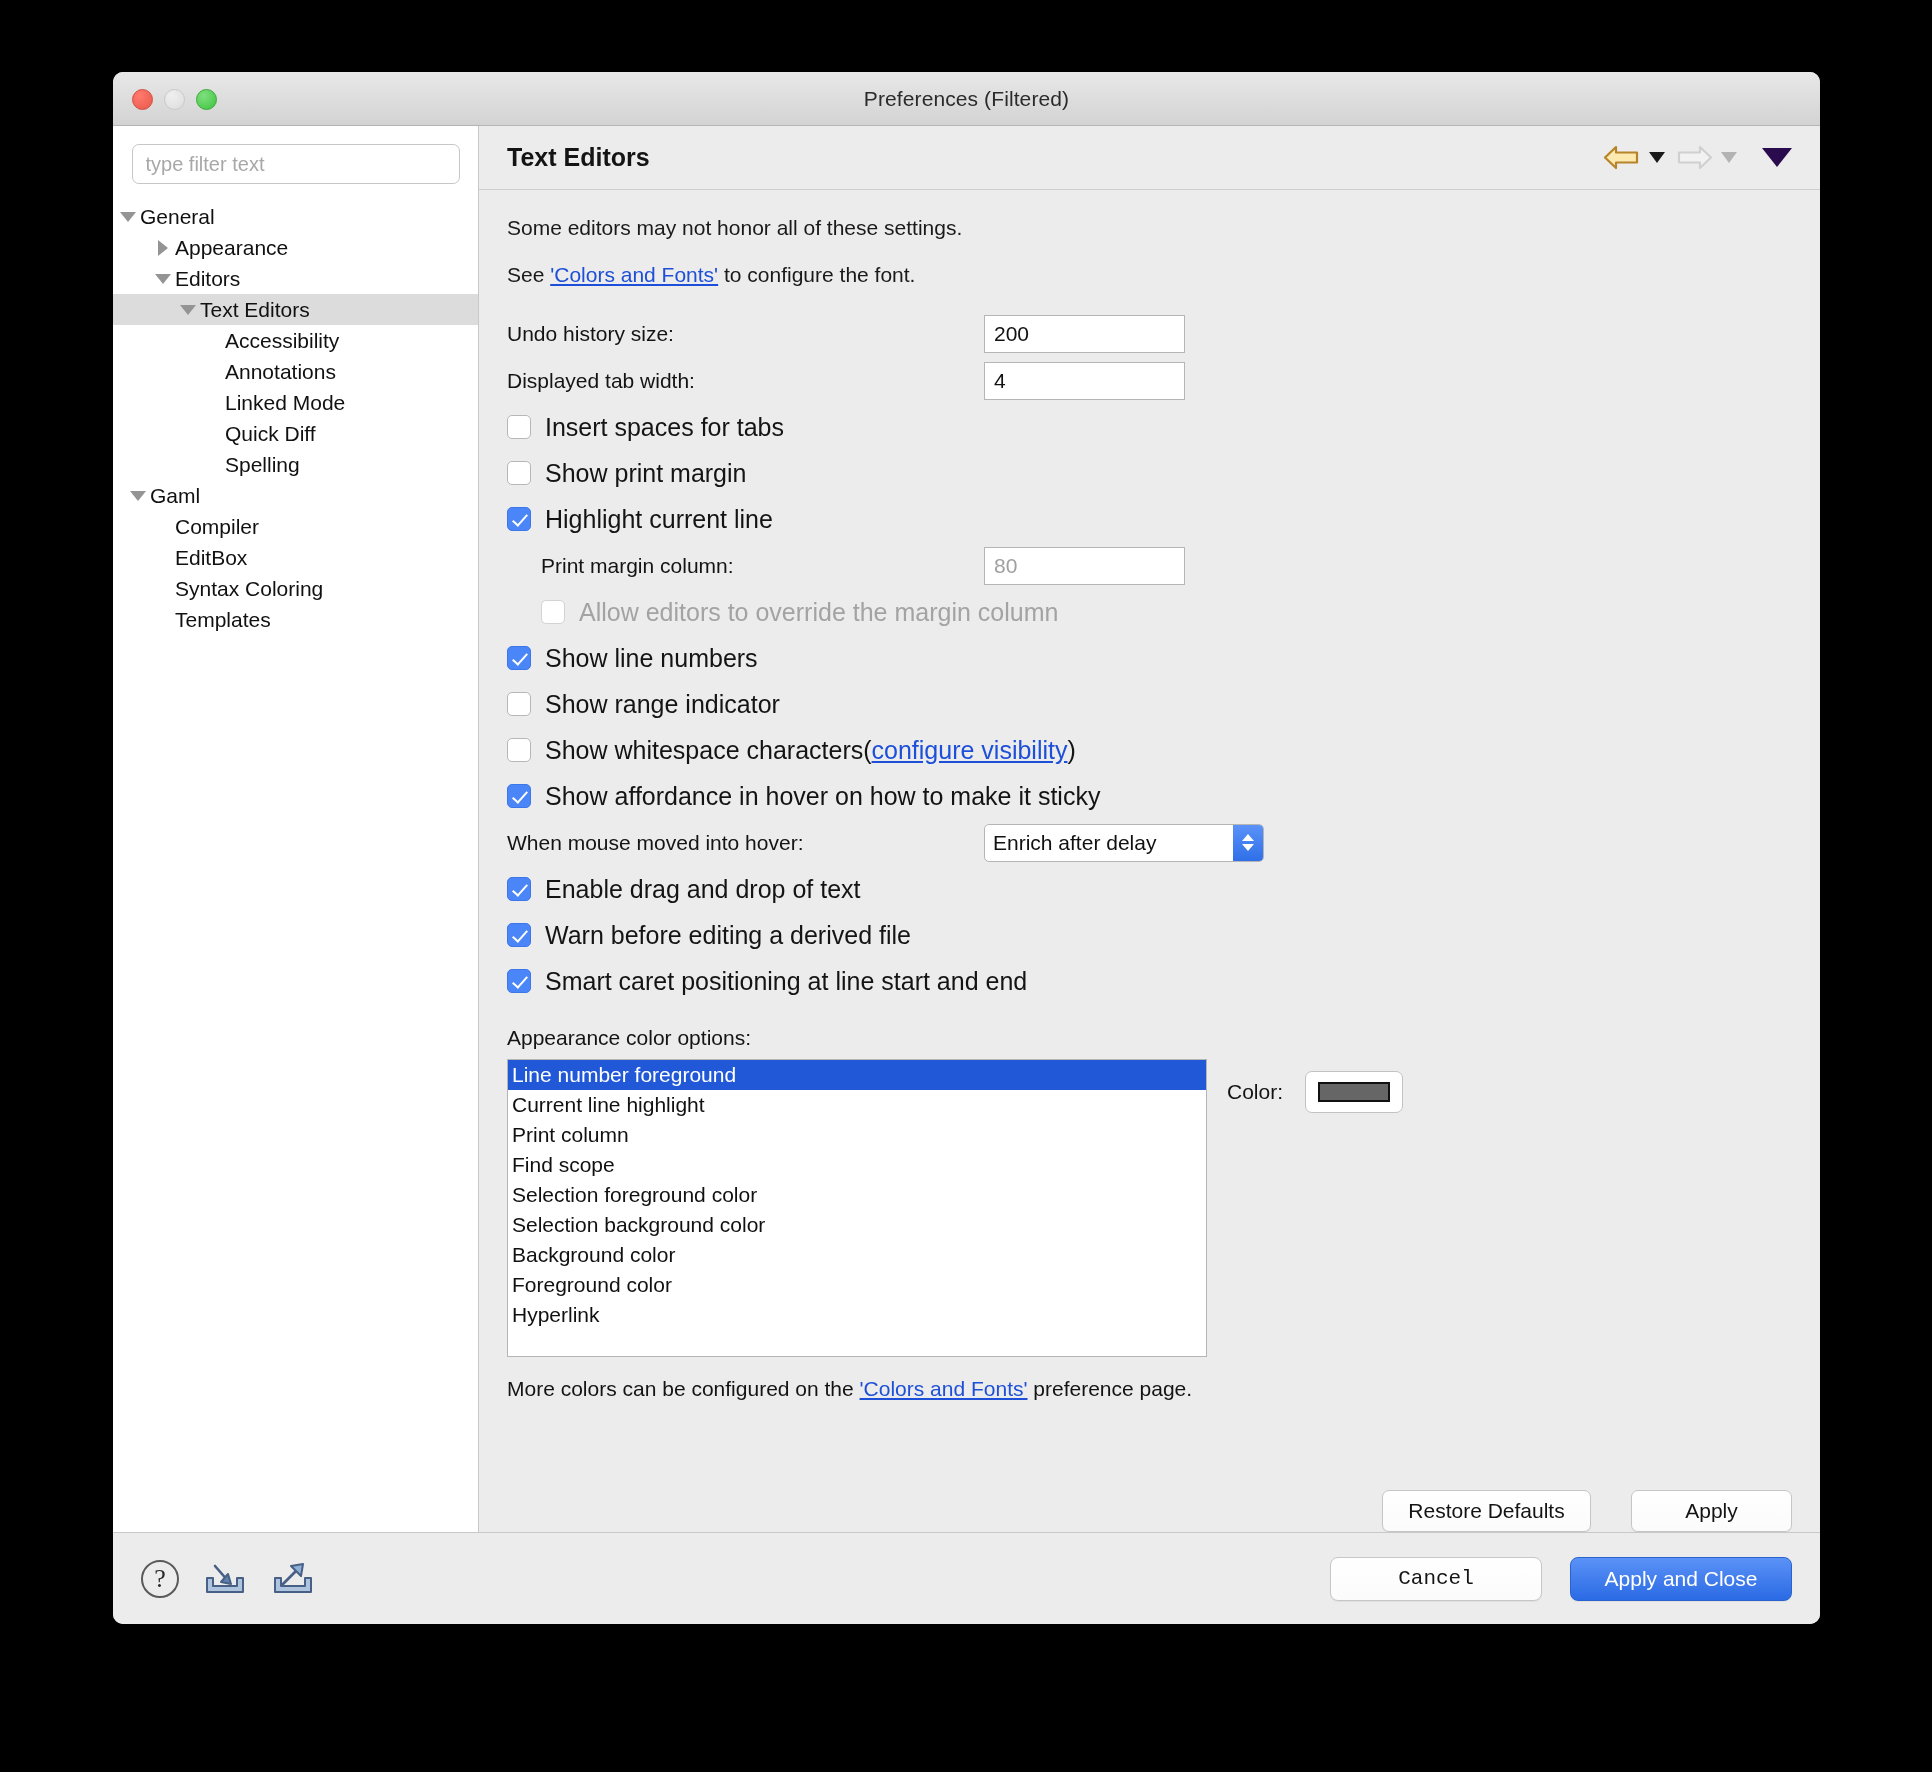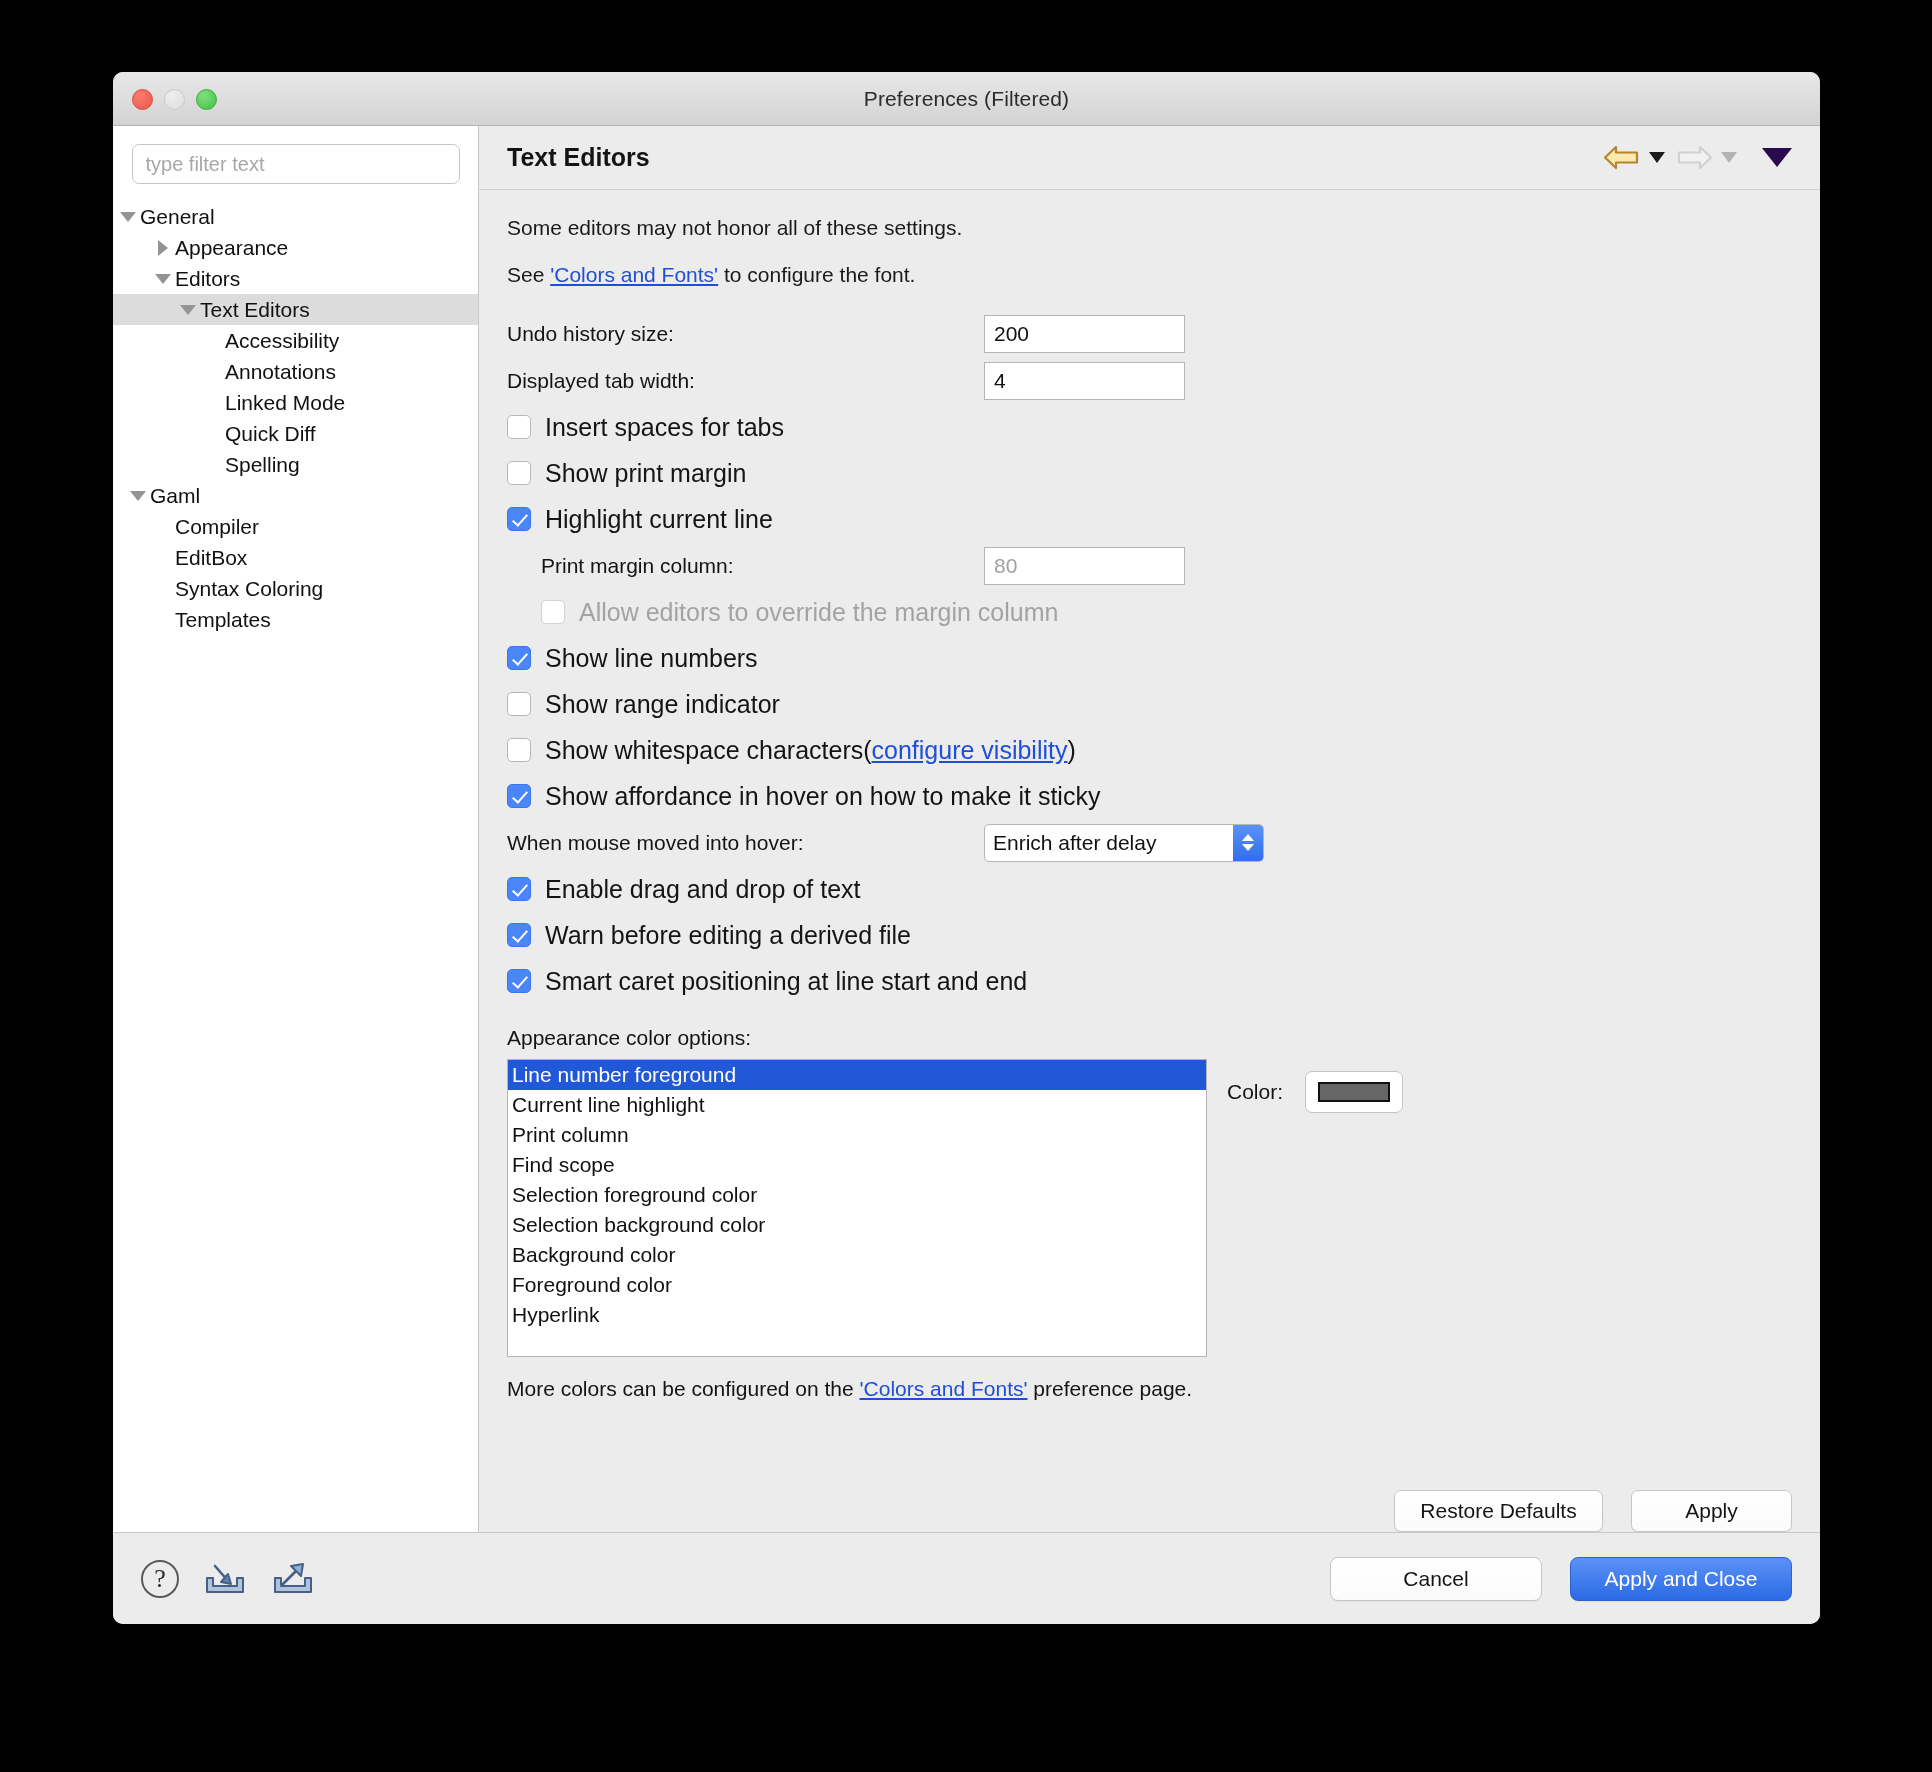--- a/index.html
+++ b/index.html
@@ -285,21 +285,21 @@
   #color-swatch {
     width: 72px; height: 20px;
     background: #666666;
     border: 2px solid #111;
   }
   #more-colors { font-size: 21px; color: #141414; margin-top: 20px; }
 
   
   #page-buttons {
     display: flex; justify-content: flex-end;
-    gap: 28px;
+    gap: 40px;
     padding: 30px 28px 0 28px;
   }
   .btn {
     background: linear-gradient(to bottom, #ffffff, #fbfbfb);
     border: 1px solid #c6c6c6;
     border-radius: 7px;
     font-size: 21px;
     font-family: "Liberation Sans", sans-serif;
     color: #141414;
     height: 42px;
@@ -316,21 +316,21 @@
     height: 92px;
     border-top: 1px solid #c8c8c8;
     background: #ececec;
     display: flex;
     align-items: center;
     padding: 0 28px 0 26px;
   }
   #footer-icons { display: flex; align-items: center; gap: 20px; }
   .ficon { cursor: pointer; display: block; }
   #footer-buttons { margin-left: auto; display: flex; gap: 28px; align-items: center; }
-  .btn.cancel { min-width: 212px; height: 44px; border-radius: 8px; }
+  .btn.cancel { min-width: 212px; height: 44px; border-radius: 8px; font-family: Liberation Mono, monospace; }
   .btn.primary {
     min-width: 222px; height: 44px; border-radius: 8px;
     background: linear-gradient(to bottom, #5b92f7, #2a6ae4);
     border: 1px solid #2a63cf;
     color: #fff;
   }
 </style>
 </head>
 <body>
 

